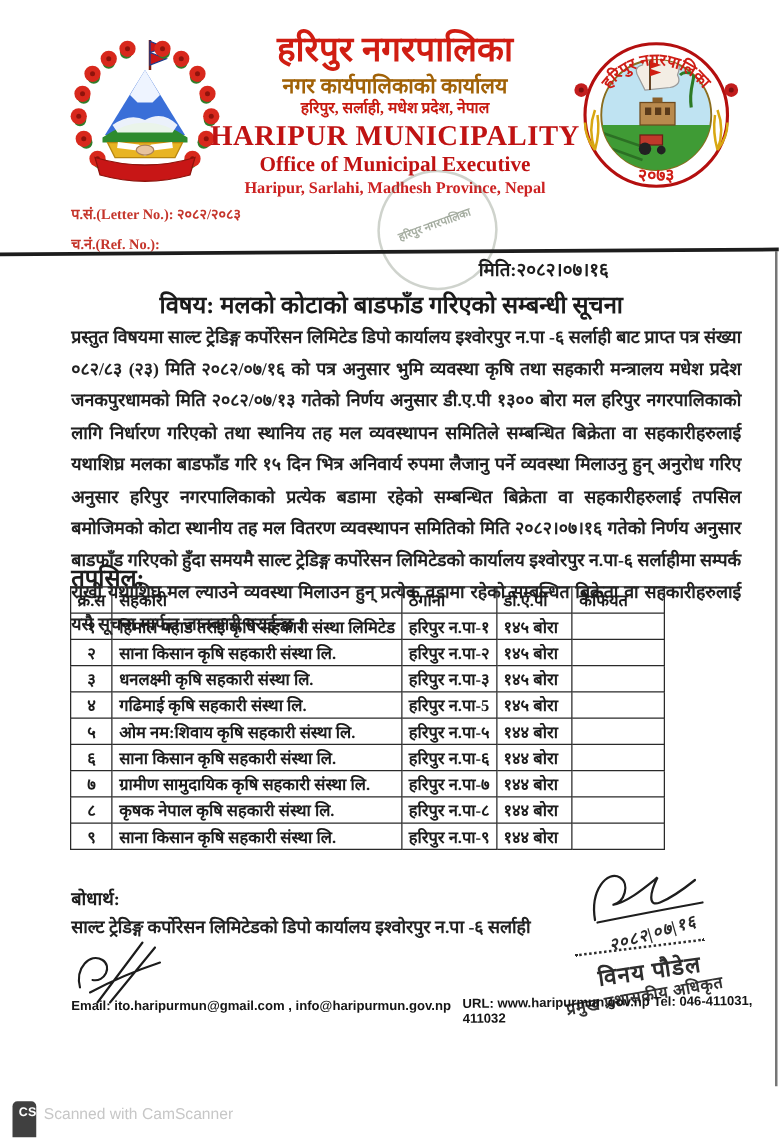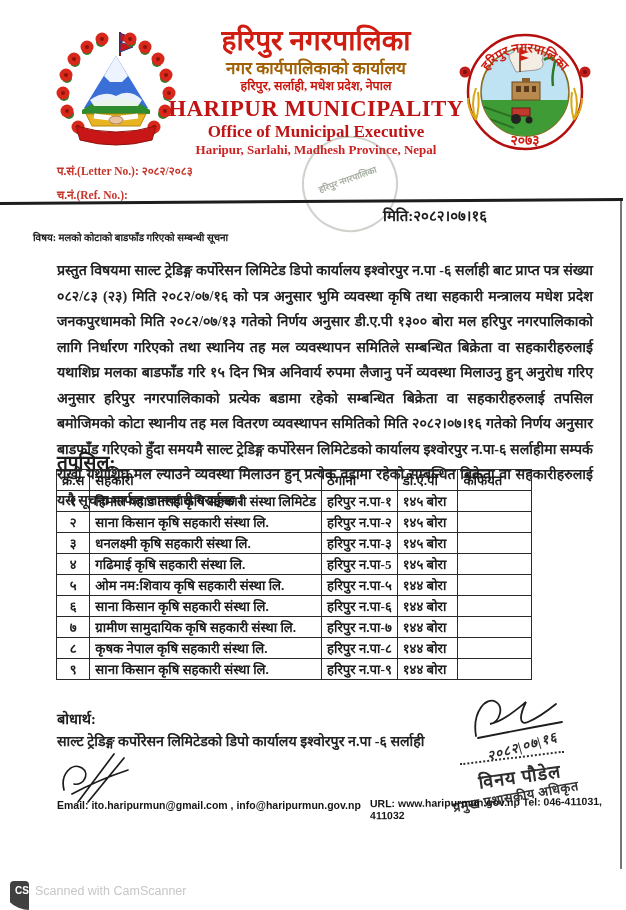--- a/index.html
+++ b/index.html
@@ -1,36 +1,36 @@
 <!DOCTYPE html>
 <html><head>
 <meta charset="utf-8">
 <style>
   html,body{margin:0;padding:0;background:#ffffff;}
   #page{position:relative;width:626px;height:910px;background:#ffffff;overflow:hidden;
-        font-family:"Liberation Serif","DejaVu Serif",serif;color:#232323;border-radius:30px;}
+        font-family:"Liberation Serif","DejaVu Serif",serif;color:#232323;}
   .abs{position:absolute;}
   
   .hdr-center{left:168px;top:26px;width:296px;text-align:center;}
   .np-title{font-size:28px;font-weight:bold;color:#d01d12;line-height:30px;}
   .np-office{font-size:17px;font-weight:bold;color:#a16207;line-height:21px;margin-top:2px;}
   .np-addr{font-size:12.5px;font-weight:bold;color:#c81a10;line-height:15px;}
   .en-title{font-size:23px;font-weight:bold;color:#c01313;line-height:26px;margin-top:2px;letter-spacing:.4px;}
   .en-office{font-size:17px;font-weight:bold;color:#c01313;line-height:20px;}
   .en-addr{font-size:13px;font-weight:bold;color:#c22;line-height:16px;}
   .letterline{color:#c5352b;font-size:11.5px;font-weight:bold;font-family:"Liberation Serif",serif;}
   
   .stamp{left:302px;top:136px;width:92px;height:92px;border:2px solid rgba(96,110,88,.5);
          border-radius:50%;transform:rotate(-28deg);opacity:.6;}
   .stamp span{position:absolute;left:8px;top:34px;width:76px;text-align:center;
               font-size:9px;color:rgba(80,95,72,.85);transform:rotate(8deg);font-weight:bold;}
   .rule{left:0;top:200px;width:623px;height:3px;background:#1d1d1d;transform:rotate(-.35deg);}
   .edge-line{left:620px;top:201px;width:2px;height:668px;background:rgba(45,45,45,.65);}
   .miti{left:383px;top:205px;font-size:15px;font-weight:bold;color:#1d1d1d;}
-  .subject{left:33px;top:230px;width:560px;text-align:left;font-weight:bold;font-size:10px;color:#1b1b1b;}
+  .subject{left:33px;top:230px;width:560px;text-align:center;font-weight:bold;font-size:19px;color:#1b1b1b;}
   .bodytxt{left:57px;top:258px;width:536px;font-size:14.2px;line-height:25.5px;
            text-align:justify;color:#222;font-weight:600;}
   .tapasil{left:57px;top:449px;font-size:19px;font-weight:bold;color:#1d1d1d;}
   
   table.dt{left:56px;top:469px;width:476px;border-collapse:collapse;position:absolute;}
   table.dt th,table.dt td{border:1.6px solid #2a2a2a;font-size:13.2px;color:#1c1c1c;
            padding:0 5px;height:20px;font-weight:600;white-space:nowrap;overflow:hidden;}
   table.dt th{font-weight:bold;text-align:left;}
   .c-sn{width:6.5%;text-align:center;}
   .c-name{width:38%;}

